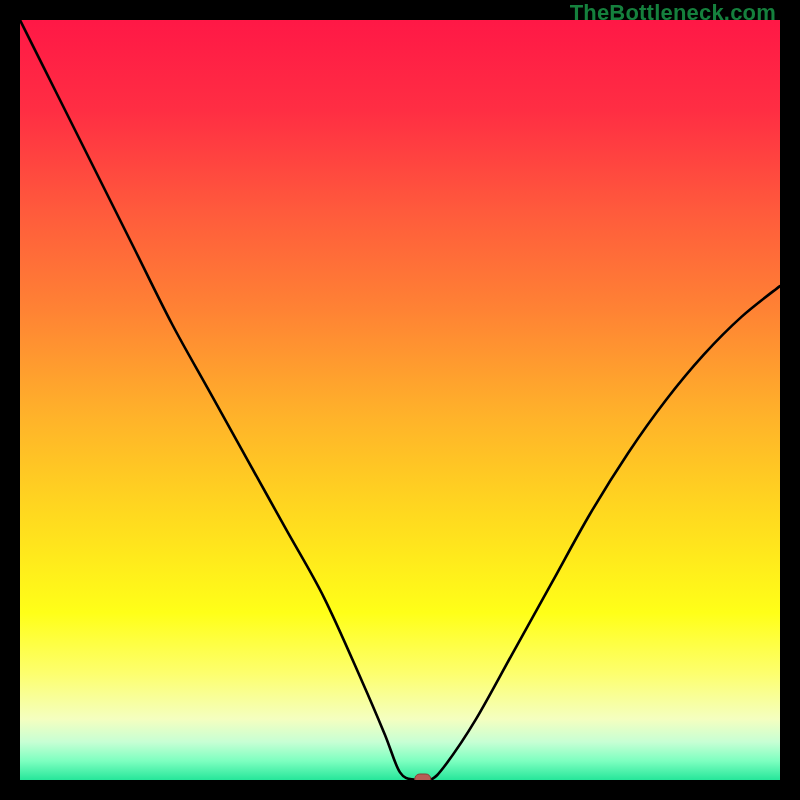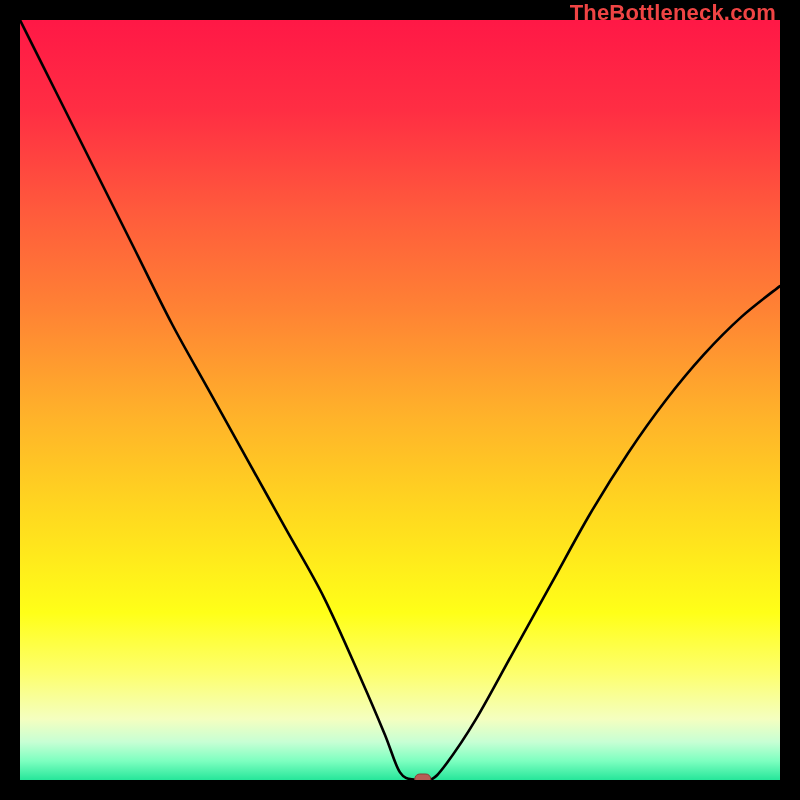--- a/index.html
+++ b/index.html
@@ -25,21 +25,21 @@
     top: 20px;
     width: 760px;
     height: 760px;
   }
   .watermark {
     position: absolute;
     top: 0;
     right: 24px;
     font-size: 22px;
     font-weight: 600;
-    color: #ef4444;
+    color: #15803d;
     letter-spacing: 0.2px;
   }
 </style>
 </head>
 <body>
 
 <div class="frame">
 
   <svg class="plot" viewBox="0 0 760 760" width="760" height="760" preserveAspectRatio="none">
     <defs>

